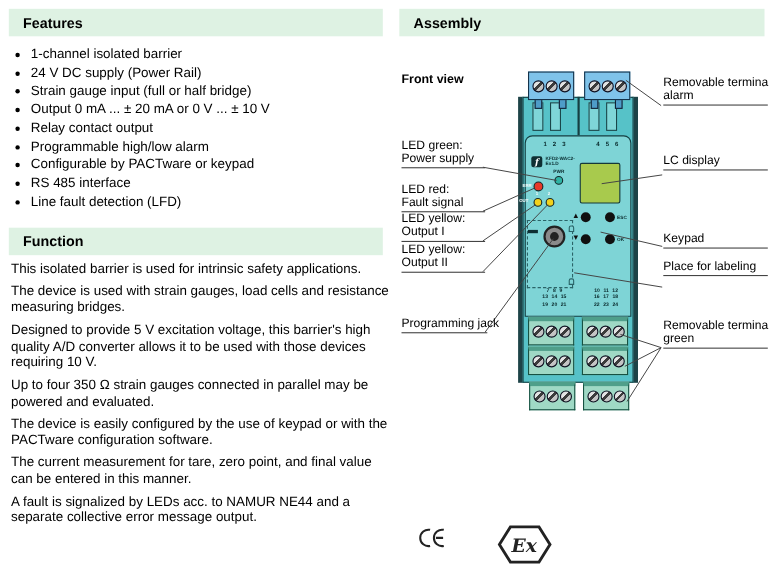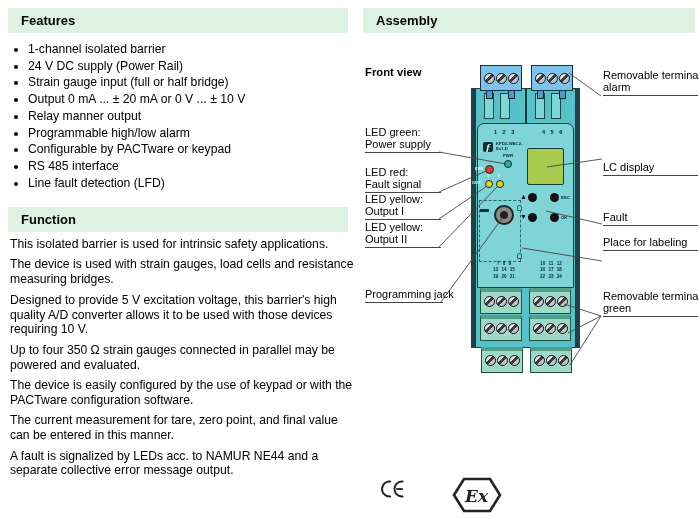--- a/index.html
+++ b/index.html
@@ -79,21 +79,21 @@
 
   <div class="sec-head" id="feat-head">
     <span>Features</span>
   </div>
 
   <ul class="feat-list">
     <li>1-channel isolated barrier</li>
     <li>24 V DC supply (Power Rail)</li>
     <li>Strain gauge input (full or half bridge)</li>
     <li>Output 0 mA ... ± 20 mA or 0 V ... ± 10 V</li>
-    <li>Relay manner output</li>
+    <li>Relay contact output</li>
     <li>Programmable high/low alarm</li>
     <li>Configurable by PACTware or keypad</li>
     <li>RS 485 interface</li>
     <li>Line fault detection (LFD)</li>
   </ul>
 
   <div class="sec-head" id="func-head">
     <span>Function</span>
   </div>
 
@@ -149,25 +149,25 @@
       <span>Output II</span>
     </div>
     <div class="callout c-left" style="top:248px;width:78px">
       <span>Programming jack</span>
     </div>
 
     <div class="callout c-right" style="top:29px">
       <span>Removable terminals</span>
       <span>alarm</span>
     </div>
-    <div class="callout c-right" style="top:121px">
+    <div class="callout c-right" style="top:100px">
       <span>LC display</span>
     </div>
     <div class="callout c-right" style="top:171px">
-      <span>Fault</span>
+      <span>Keypad</span>
     </div>
     <div class="callout c-right" style="top:196px">
       <span>Place for labeling</span>
     </div>
     <div class="callout c-right" style="top:250px">
       <span>Removable terminals</span>
       <span>green</span>
     </div>
 
     <div class="rail" style="left:108px;top:48px"></div>

